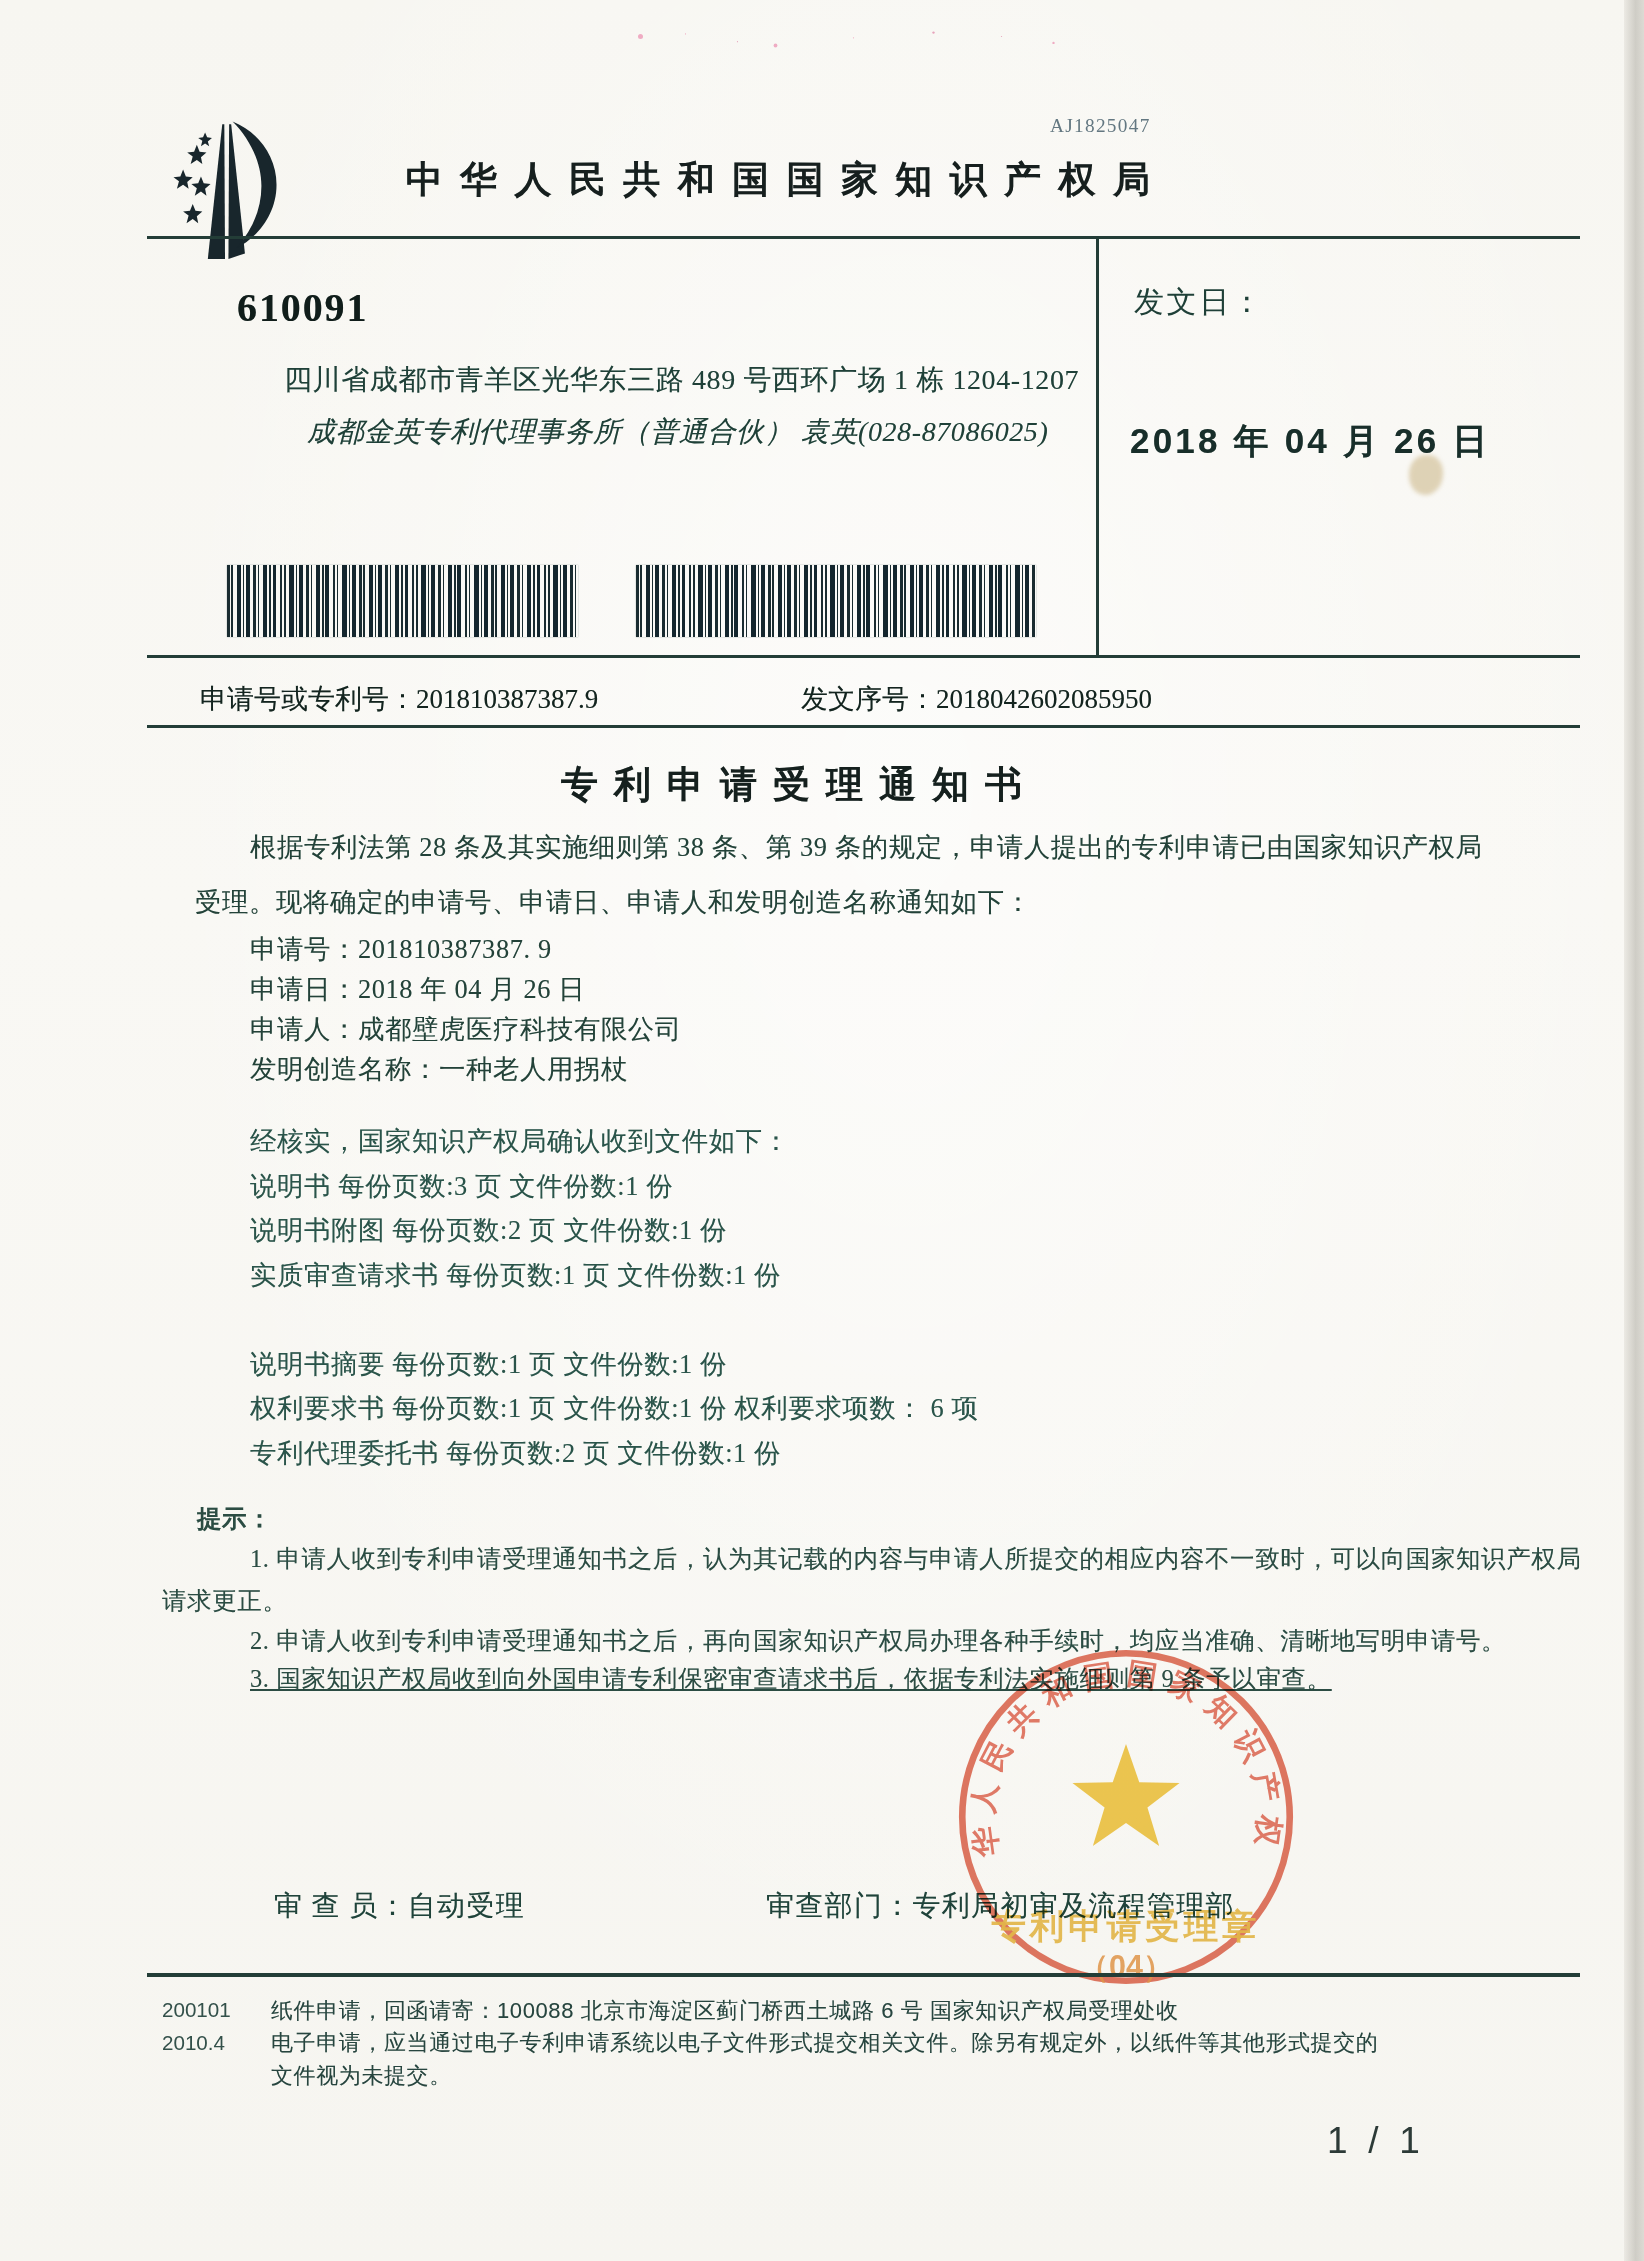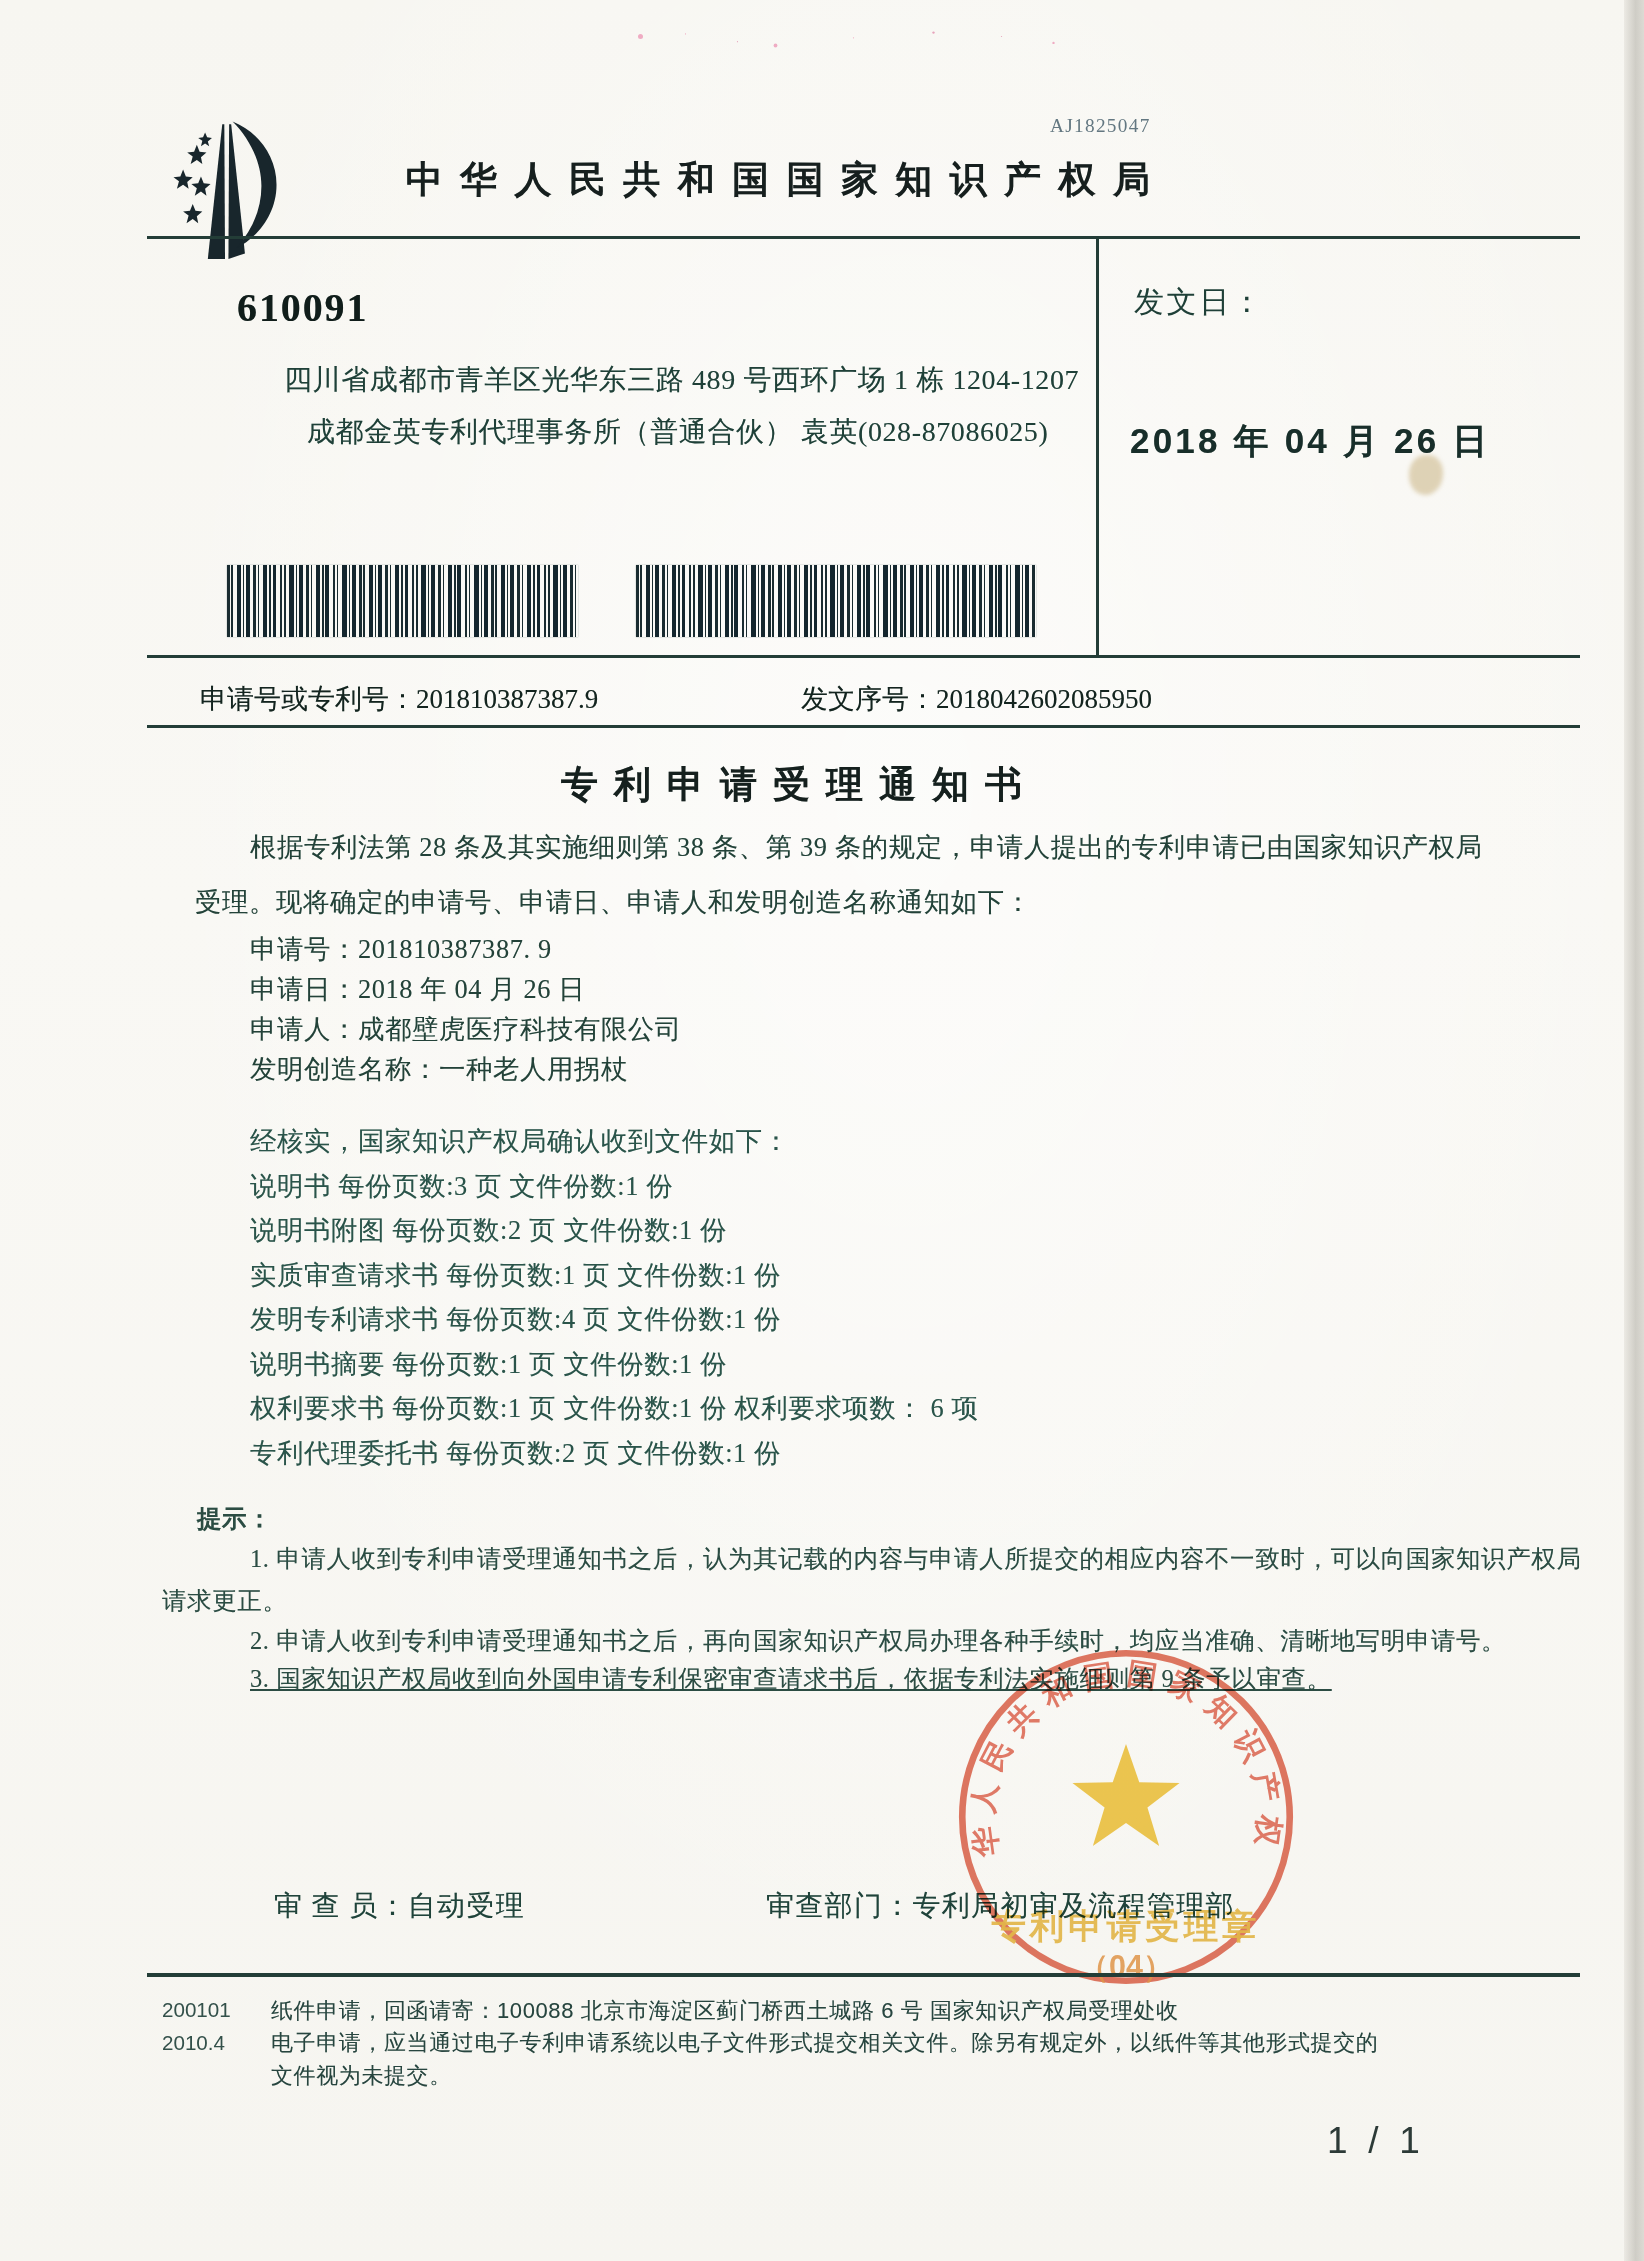--- a/index.html
+++ b/index.html
@@ -80,21 +80,21 @@
   <div class="abs hdr-title" style="left:303px;top:155px;width:967px;">中华人民共和国国家知识产权局</div>
   <div class="abs doc-code" style="left:1050px;top:115px;">AJ1825047</div>
 
   <div class="abs rule" style="left:147px;top:236px;width:1433px;height:2.6px;"></div>
   <div class="abs rule" style="left:1096px;top:236px;width:2.6px;height:420px;"></div>
   <div class="abs rule" style="left:147px;top:655px;width:1433px;height:2.6px;"></div>
   <div class="abs rule" style="left:147px;top:725px;width:1433px;height:3.2px;"></div>
 
   <div class="abs postal" style="left:237px;top:284px;">610091</div>
   <div class="abs addr" style="left:253px;top:361px;">四川省成都市青羊区光华东三路 489 号西环广场 1 栋 1204-1207</div>
-  <div class="abs addr" style="left:276px;top:413px;">成都金英专利代理事务所（普通合伙）  袁英(028-87086025)</div>
+  <div class="abs addr" style="left:276px;top:413px;font-style:italic;">成都金英专利代理事务所（普通合伙）  袁英(028-87086025)</div>
 
   <div class="abs fawen-label" style="left:1134px;top:282px;">发文日：</div>
   <div class="abs fawen-date" style="left:1130px;top:418px;">2018 年 04 月 26 日</div>
 
   <div class="abs barcode" style="left:227px;top:565px;width:351px;"></div>
   <div class="abs barcode" style="left:636px;top:565px;width:400px;"></div>
 
   <div class="abs refrow" style="left:200px;top:681px;"><span>申请号或专利号：</span><span>201810387387.9</span></div>
   <div class="abs refrow" style="left:801px;top:681px;"><span>发文序号：</span><span>2018042602085950</span></div>
 
@@ -105,21 +105,20 @@
 
   <div class="abs body-t" style="left:250px;top:932px;">申请号：201810387387. 9</div>
   <div class="abs body-t" style="left:250px;top:972px;">申请日：2018 年 04 月 26 日</div>
   <div class="abs body-t" style="left:250px;top:1012px;">申请人：成都壁虎医疗科技有限公司</div>
   <div class="abs body-t" style="left:250px;top:1052px;">发明创造名称：一种老人用拐杖</div>
 
   <div class="abs list-t" style="left:250px;top:1124px;">经核实，国家知识产权局确认收到文件如下：</div>
   <div class="abs list-t" style="left:250px;top:1169px;">说明书 每份页数:3 页 文件份数:1 份</div>
   <div class="abs list-t" style="left:250px;top:1213px;">说明书附图 每份页数:2 页 文件份数:1 份</div>
   <div class="abs list-t" style="left:250px;top:1258px;">实质审查请求书 每份页数:1 页 文件份数:1 份</div>
-  <div class="abs list-t" style="left:250px;top:1302px;">发明专利请求书 每份页数:4 页 文件份数:1 份</div>
   <div class="abs list-t" style="left:250px;top:1347px;">说明书摘要 每份页数:1 页 文件份数:1 份</div>
   <div class="abs list-t" style="left:250px;top:1391px;">权利要求书 每份页数:1 页 文件份数:1 份 权利要求项数： 6 项</div>
   <div class="abs list-t" style="left:250px;top:1436px;">专利代理委托书 每份页数:2 页 文件份数:1 份</div>
 
   <div class="abs tip-t" style="left:197px;top:1502px;font-weight:700;">提示：</div>
   <div class="abs tip-t" style="left:250px;top:1542px;">1. 申请人收到专利申请受理通知书之后，认为其记载的内容与申请人所提交的相应内容不一致时，可以向国家知识产权局</div>
   <div class="abs tip-t" style="left:162px;top:1584px;">请求更正。</div>
   <div class="abs tip-t" style="left:250px;top:1624px;">2. 申请人收到专利申请受理通知书之后，再向国家知识产权局办理各种手续时，均应当准确、清晰地写明申请号。</div>
   <div class="abs tip-t" style="left:250px;top:1662px;text-decoration:underline;">3. 国家知识产权局收到向外国申请专利保密审查请求书后，依据专利法实施细则第 9 条予以审查。</div>
 

